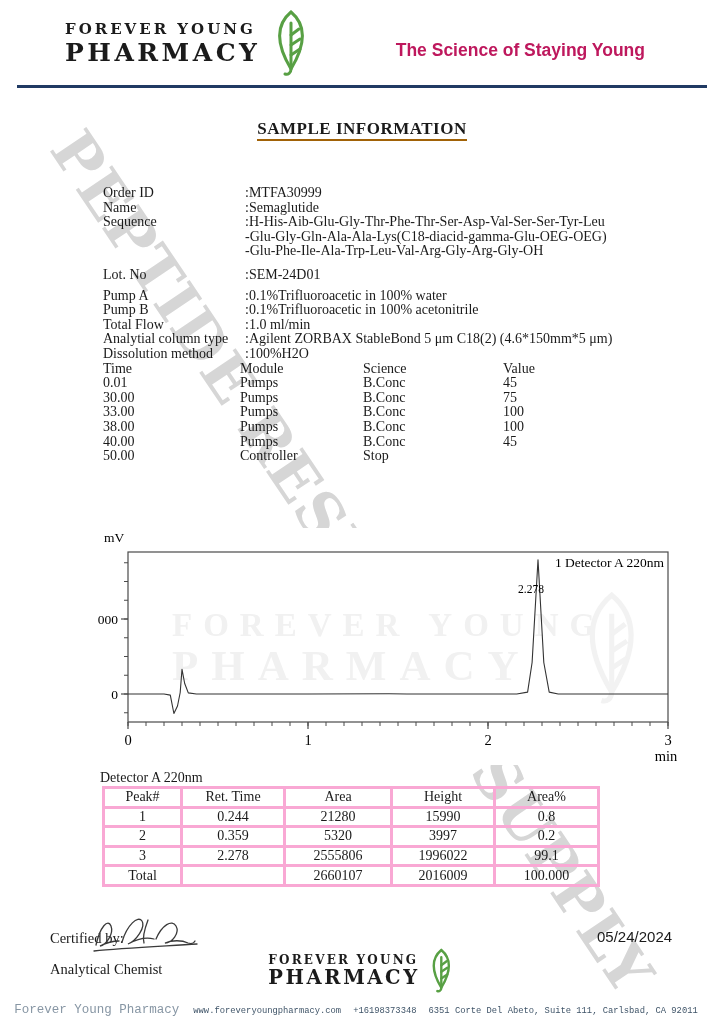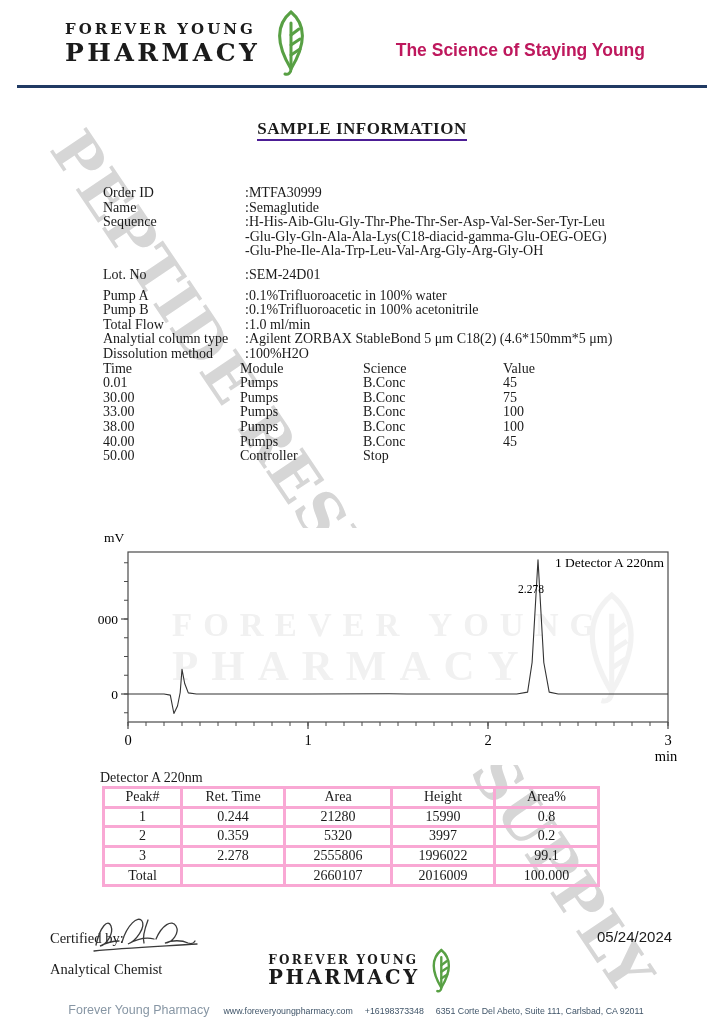--- a/index.html
+++ b/index.html
@@ -19,21 +19,21 @@
   .layer{position:absolute; z-index:1;}
   
   .logo{left:65px; top:9px; display:flex; align-items:center; gap:10px;}
   .logo-text{font-family:"DejaVu Serif", serif; font-weight:bold; color:#1b1b1b; line-height:1;}
   .logo-l1{font-size:15px; letter-spacing:3px;}
   .logo-l2{font-size:25px; letter-spacing:3.5px; margin-top:3px;}
   .tagline{right:79px; top:40px; font-family:"Liberation Sans", sans-serif; font-weight:bold; font-size:17.5px; color:#be185d;}
   .rule{left:17px; top:85px; width:690px; height:3px; background:#203a63;}
   
   .doc-title{left:0; top:119px; width:100%; text-align:center; font-size:17px; font-weight:bold; letter-spacing:0.5px;}
-  .doc-title span{border-bottom:2px solid #4c1d95; padding-bottom:1px;}
+  .doc-title span{border-bottom:2px solid #a16207; padding-bottom:1px;}
   
   .info{left:103px; top:186px; width:580px; font-size:14px; line-height:14.6px;}
   .info-row{display:flex;}
   .info-label{width:142px; flex:0 0 142px;}
   .gap9{height:9px;} .gap6{height:6px;}
   
   .prog-row{display:grid; grid-template-columns:137px 123px 140px 100px;}
   
   .chrom-title{left:36px; top:500px; width:688px; text-align:center; font-size:14.5px;}
   #chrom-svg{left:98px; top:528px;}
@@ -46,21 +46,21 @@
   .cert-label{left:50px; top:930px; font-size:14.5px;}
   .sign{left:92px; top:913px;}
   .cert-role{left:50px; top:961px; font-size:14.5px;}
   .cert-date{left:597px; top:928px; font-size:15px; font-family:"Liberation Sans", sans-serif;}
   
   .bottom-logo{left:50%; top:948px; transform:translateX(-50%); display:flex; align-items:center; gap:8px;}
   .blogo-text{font-family:"DejaVu Serif", serif; font-weight:bold; color:#1b1b1b; line-height:1; text-align:left;}
   .blogo-l1{font-size:12px; letter-spacing:2.2px;}
   .blogo-l2{font-size:19.5px; letter-spacing:2.6px; margin-top:2px;}
   
-  .footer{left:0; top:1000px; width:100%; text-align:center; font-family:Liberation Sans, sans-serif; white-space:nowrap;}
+  .footer{left:0; top:1000px; width:100%; text-align:center; font-family:Liberation Mono, monospace; white-space:nowrap;}
   .footer .brand{font-size:12.5px; color:#8796a4; margin-right:14px;}
   .footer .item{font-size:8.8px; color:#3f5468; margin-right:12px;}
 </style>
 </head>
 <body>
 
 <div class="page">
 
   <div class="wm-diagonal">PEPTIDE RESEARCH SUPPLY</div>
 

